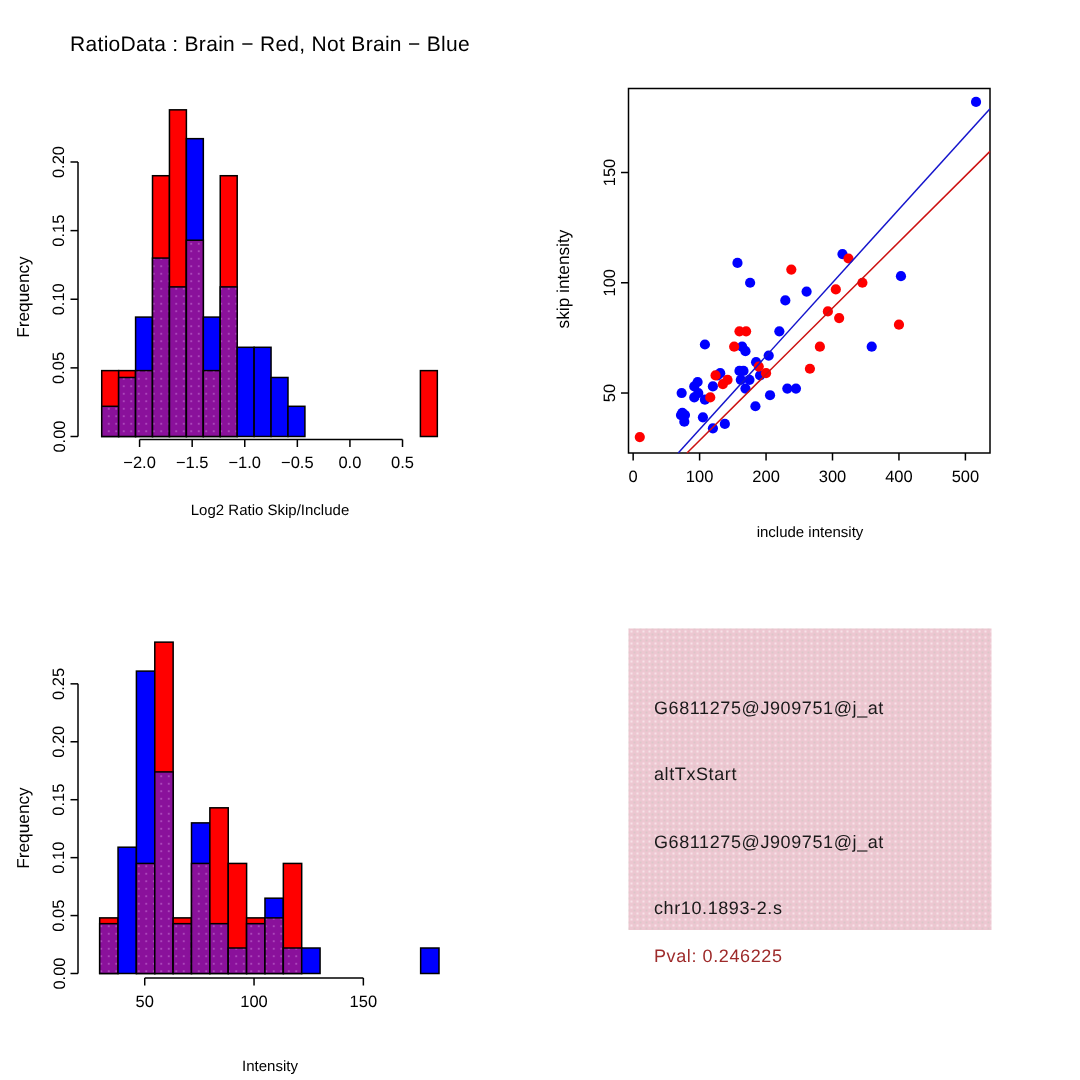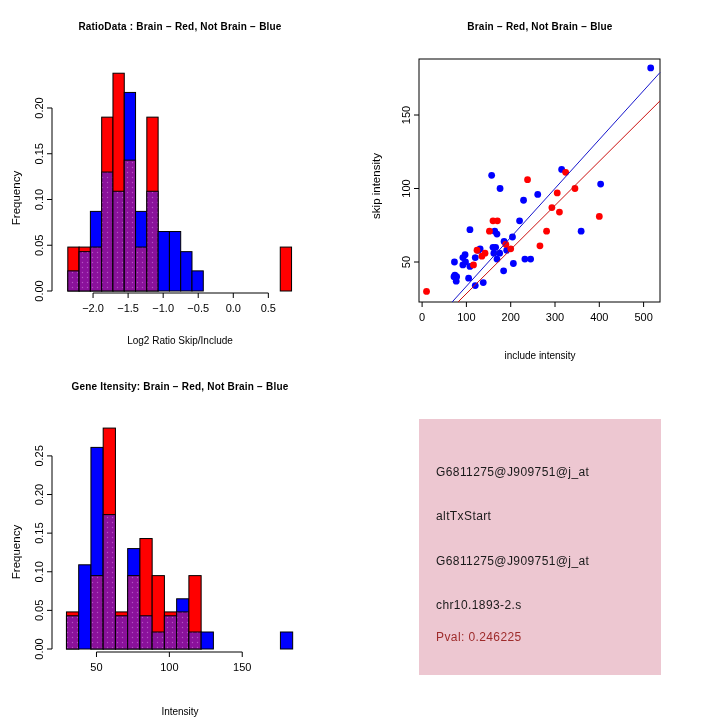--- a/index.html
+++ b/index.html
@@ -1,26 +1,26 @@
 <!DOCTYPE html>
 <html><head>
 <meta charset="utf-8">
 <style>
   html,body{margin:0;padding:0;background:#ffffff;}
   .fig{position:relative;width:720px;height:720px;background:#ffffff;
        font-family:"Liberation Sans",sans-serif;overflow:hidden;}
   .panel{position:absolute;width:360px;height:360px;}
   #p1{left:0;top:0;} #p2{left:360px;top:0;} #p3{left:0;top:360px;} #p4{left:360px;top:360px;}
   .title{position:absolute;top:21px;left:0;width:100%;text-align:center;
-         font-weight:bold;font-size:10px;color:#000;letter-spacing:0.2px;}
+         font-weight:normal;font-size:14px;color:#000;letter-spacing:0.2px;}
   .xlab{position:absolute;font-size:10px;color:#000;transform:translateX(-50%);white-space:nowrap;}
   .ylab{position:absolute;font-size:11.5px;color:#000;white-space:nowrap;
         transform:translate(-50%,-50%) rotate(-90deg);}
   svg.plot{position:absolute;left:0;top:0;}
-  .infobox{position:absolute;left:59px;top:59px;width:242px;height:256px;
+  .infobox{position:absolute;left:59px;top:59px;width:242px;height:201px;
     background-color:#edc7d1;
     background-image:radial-gradient(rgba(255,255,255,0.5) 22%, transparent 23%),
                      radial-gradient(rgba(173,196,182,0.28) 22%, transparent 23%);
     background-size:4px 4px;background-position:0 0,2px 2px;}
   .infoline{position:absolute;left:17px;font-size:12px;color:#1a1a1a;
             letter-spacing:0.4px;white-space:nowrap;}
   .il0{top:46px;} .il1{top:90px;text-align:right;} .il2{top:135px;} .il3{top:179px;} .pval{top:211px;}
 </style>
 </head>
 <body>
@@ -167,21 +167,20 @@
           <circle cx="145.83088235294116" cy="244.37386569872956" r="3.4" fill="#ff0000"></circle>
           <circle cx="150.70404411764707" cy="248.78402903811252" r="3.4" fill="#ff0000"></circle>
           <circle cx="125.0091911764706" cy="253.19419237749545" r="3.4" fill="#ff0000"></circle>
           <circle cx="117.03492647058823" cy="250.2540834845735" r="3.4" fill="#ff0000"></circle>
           <circle cx="113.49080882352942" cy="264.9546279491833" r="3.4" fill="#ff0000"></circle>
           <circle cx="121.90808823529412" cy="256.13430127041744" r="3.4" fill="#ff0000"></circle>
         </g>
         <line x1="92.13749999999999" y1="302" x2="300" y2="72.524500907441" stroke="#1515cc" stroke-width="1"></line>
         <line x1="97.98529411764706" y1="302" x2="300" y2="100.89655172413794" stroke="#cc1111" stroke-width="1"></line>
       </svg>
-    <div class="title">Brain − Red, Not Brain − Blue</div>
     <div class="xlab" style="left:180px;top:350px">include intensity</div>
     <div class="ylab" style="left:16px;top:186px">skip intensity</div>
   </div>
 
   <div class="panel" id="p3">
     <svg class="plot" width="360" height="360">
         <line x1="52" y1="289" x2="52" y2="95.89655172413791" stroke="#000000"></line>
         <line x1="96.48028673835125" y1="292" x2="242.23894862604539" y2="292" stroke="#000000"></line>
         <line x1="96.48028673835125" y1="292" x2="96.48028673835125" y2="297" stroke="#000000"></line>
         <text x="96.48028673835125" y="311" text-anchor="middle" font-size="11px" font-family="&quot;Liberation Sans&quot;,sans-serif" fill="#000000">50</text>
@@ -218,21 +217,20 @@
         <rect x="152.1600955794504" y="272.00689655172414" width="12.243727598566323" height="16.99310344827586" fill="url(#ovl)" stroke="#000000" stroke-width="1"></rect>
         <rect x="164.40382317801672" y="251.92413793103447" width="12.243727598566323" height="37.075862068965534" fill="#ff0000" stroke="#000000" stroke-width="1"></rect>
         <rect x="164.40382317801672" y="255.78620689655173" width="12.243727598566323" height="33.21379310344827" fill="url(#ovl)" stroke="#000000" stroke-width="1"></rect>
         <rect x="176.64755077658305" y="238.79310344827587" width="12.243727598566295" height="50.20689655172413" fill="#0000ff" stroke="#000000" stroke-width="1"></rect>
         <rect x="176.64755077658305" y="251.92413793103447" width="12.243727598566295" height="37.075862068965534" fill="url(#ovl)" stroke="#000000" stroke-width="1"></rect>
         <rect x="188.89127837514934" y="215.62068965517238" width="12.243727598566295" height="73.37931034482762" fill="#ff0000" stroke="#000000" stroke-width="1"></rect>
         <rect x="188.89127837514934" y="272.00689655172414" width="12.243727598566295" height="16.99310344827586" fill="url(#ovl)" stroke="#000000" stroke-width="1"></rect>
         <rect x="201.13500597371564" y="272.00689655172414" width="12.243727598566323" height="16.99310344827586" fill="#0000ff" stroke="#000000" stroke-width="1"></rect>
         <rect x="280.42771804062124" y="272.00689655172414" width="12.243727598566352" height="16.99310344827586" fill="#0000ff" stroke="#000000" stroke-width="1"></rect>
       </svg>
-    <div class="title">Gene Itensity: Brain − Red, Not Brain − Blue</div>
     <div class="xlab" style="left:180px;top:346px">Intensity</div>
     <div class="ylab" style="left:16px;top:192px">Frequency</div>
   </div>
 
   <div class="panel" id="p4">
     <div class="infobox">
       <div class="infoline il0">G6811275@J909751@j_at</div>
       <div class="infoline il1">altTxStart</div>
       <div class="infoline il2">G6811275@J909751@j_at</div>
       <div class="infoline il3">chr10.1893-2.s</div>

